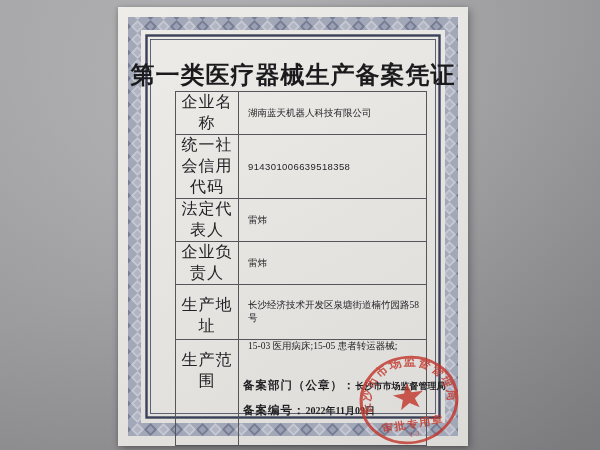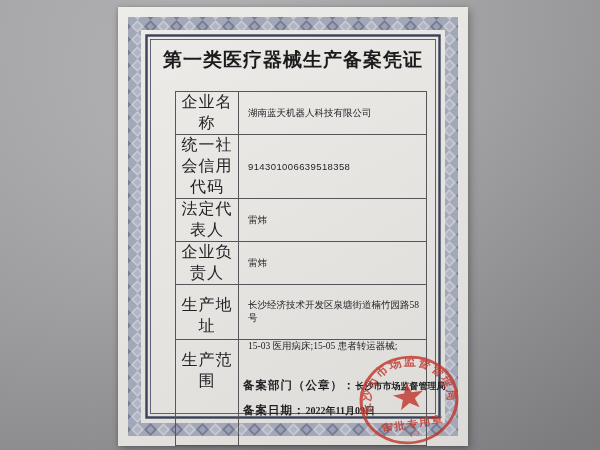--- a/index.html
+++ b/index.html
@@ -13,22 +13,22 @@
       radial-gradient(ellipse at 40% 30%, rgba(255,255,255,.10), rgba(0,0,0,.14) 95%),
       linear-gradient(155deg,#b4b4b6 0%,#a8a8ab 45%,#8f8f93 100%);
   }
   .paper{
     position:absolute;left:118px;top:7px;width:350px;height:439px;
     background:linear-gradient(150deg,#edecE9 0%,#e7e5e2 45%,#dcdbd8 100%);
     box-shadow:2px 3px 8px rgba(0,0,0,.30), -1px 0 3px rgba(0,0,0,.12);
   }
   .border-svg{position:absolute;left:0;top:0;}
   .title{
-    position:absolute;left:0;top:40px;width:100%;
-    text-align:center;font-size:19px;font-weight:bold;letter-spacing:1px;
+    position:absolute;left:0;top:52px;width:100%;
+    text-align:center;font-size:24px;font-weight:bold;letter-spacing:1px;
     color:#1b1b1d;
   }
   .record-line{
     position:absolute;left:57px;top:70px;font-size:9.5px;color:#29292b;
   }
   .record-line .lbl{font-weight:600;margin-right:8px;letter-spacing:1px;}
   table.cert{
     position:absolute;left:57px;top:84px;width:252px;
     border-collapse:collapse;table-layout:fixed;
   }
@@ -116,21 +116,21 @@
           <td>15-03 医用病床;15-05 患者转运器械;</td>
         </tr>
       </tbody>
     </table>
 
     <div class="footer-line dept">
       <span>备案部门（公章）：</span><span class="val">长沙市市场监督管理局</span>
     </div>
 
     <div class="footer-line date">
-      <span>备案日期：</span><span class="val">2022年11月09日</span>
+      <span>备案编号：</span><span class="val">2022年11月09日</span>
     </div>
 
     <svg class="stamp" width="110" height="98" viewBox="0 0 110 110" preserveAspectRatio="none">
       <circle cx="55" cy="55" r="48" fill="none" stroke="#c2382e" stroke-width="3"></circle>
       <path id="arcp" d="M21.2,74.5 A39,39 0 1 1 88.8,74.5" fill="none"></path>
       <text font-size="12.5" font-weight="bold" fill="#c2382e" letter-spacing="1.5">
         <textPath href="#arcp" startOffset="50%" text-anchor="middle">长沙市市场监督管理局</textPath>
       </text>
       <path d="M55,36 L58.8,46.8 L70.2,47.1 L61.1,54 L64.4,64.9 L55,58.4 L45.6,64.9 L48.9,54 L39.8,47.1 L51.2,46.8 Z" fill="#c2382e"></path>
       <text x="55" y="86" text-anchor="middle" font-size="11.5" font-weight="bold" fill="#c2382e" letter-spacing="1">审批专用章</text>

